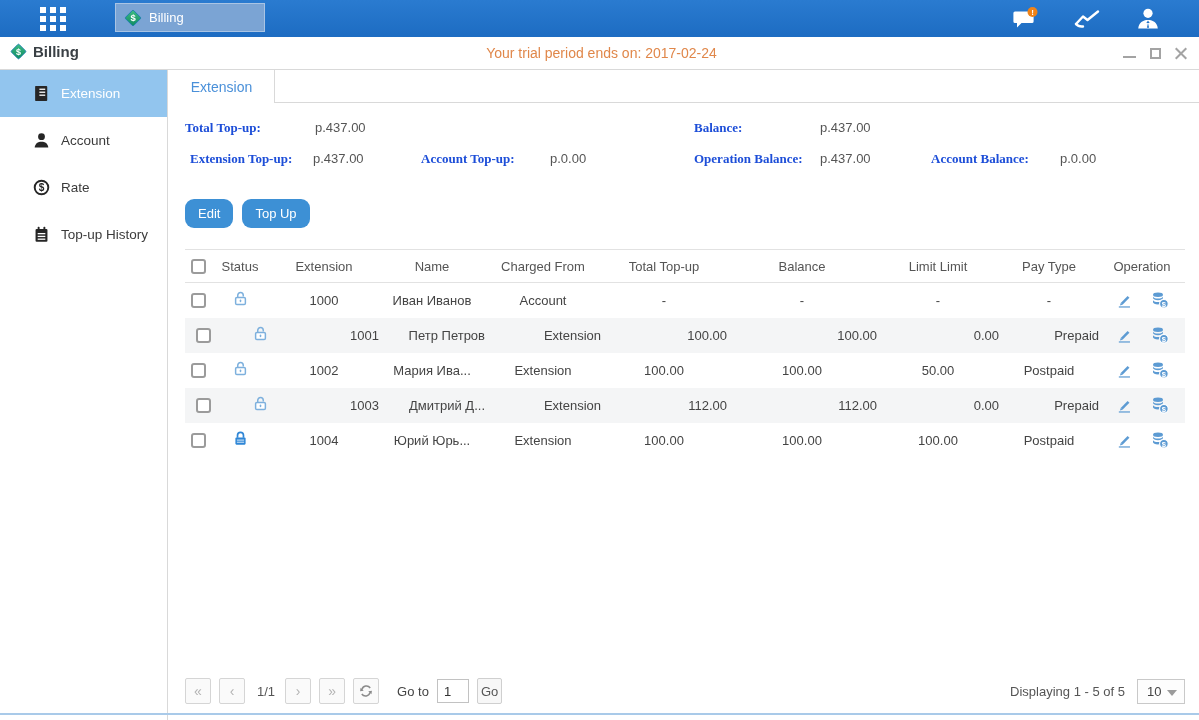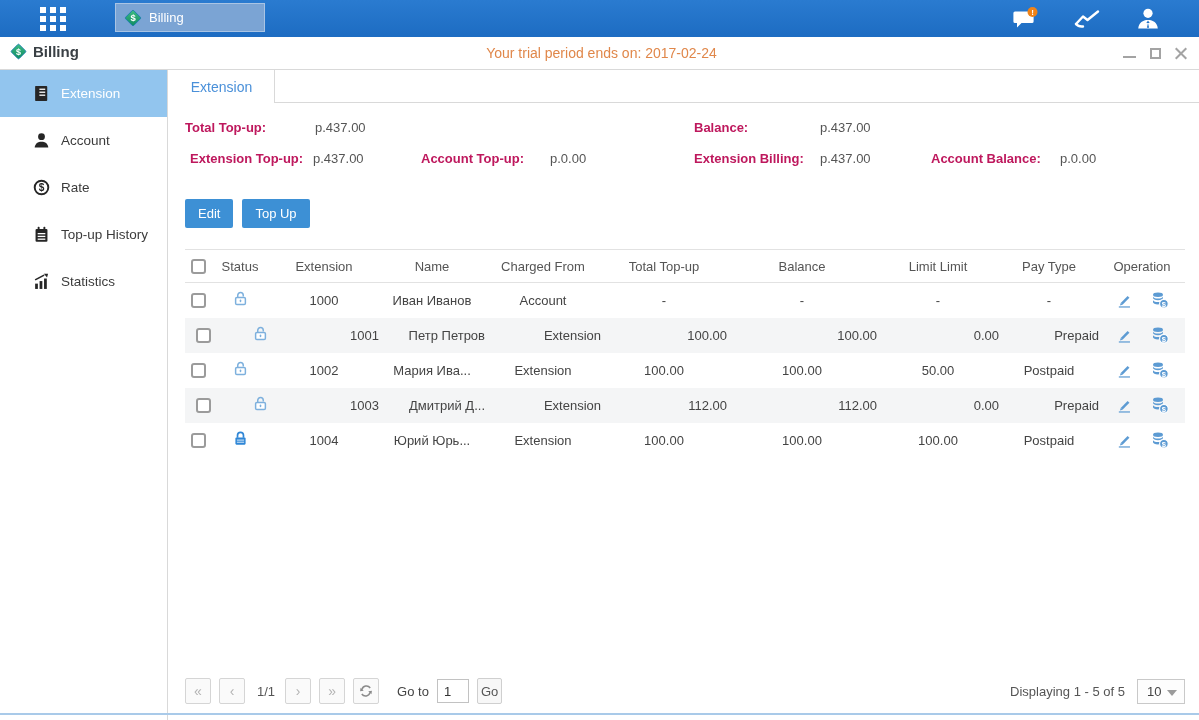--- a/index.html
+++ b/index.html
@@ -44,26 +44,26 @@
   
   .main { position:absolute; left:168px; top:70px; width:1031px; height:650px;
     display:flex; flex-direction:column; }
   .tabbar { position:relative; height:33px; flex:0 0 auto; }
   .tabbar::after { content:""; position:absolute; left:107px; right:0; bottom:0; height:1px; background:#d9d9d9; }
   .tab { position:absolute; left:1px; top:0; width:106px; height:33px; background:#fff;
     border-right:1px solid #d9d9d9; color:#4a90d9; font-size:14px;
     display:flex; align-items:center; justify-content:center; cursor:pointer; }
 
   .summary { position:relative; height:62px; margin-top:14px; font-size:13px; color:#555; flex:0 0 auto; }
-  .summary b { color:#be185d; }
+  .summary b { color:#1d4ed8;font-family:Liberation Serif, serif; }
   .summary span { position:absolute; white-space:nowrap; }
 
   .btnrow { margin:20px 0 0 17px; display:flex; gap:9px; flex:0 0 auto; }
   .btn { background:#3d90d5; color:#fff; border:none; font-size:13px; height:29px;
-    padding:0 13px; border-radius:2px; cursor:pointer; font-family:inherit; }
+    padding:0 13px; border-radius:9px; cursor:pointer; font-family:inherit; }
 
   table.grid { margin:21px 0 0 17px; width:1000px; border-collapse:collapse; table-layout:fixed;
     font-size:13px; flex:0 0 auto; }
   table.grid th { height:33px; font-weight:normal; color:#555;
     border-top:1px solid #e2e2e2; border-bottom:1px solid #e2e2e2; }
   table.grid td { height:35px; text-align:center; color:#444; }
   table.grid tr.alt td { background:#f4f5f6;text-align:right; }
   .cb { display:inline-block; width:15px; height:15px; border:2px solid #9b9b9b; border-radius:3px;
     background:#fff; vertical-align:middle; cursor:pointer; }
   .lock { display:inline-block; cursor:pointer; line-height:0; }
@@ -208,50 +208,38 @@
           <rect x="2.4" y="2.8" width="11.2" height="12" rx="1"></rect>
           <rect x="4.4" y="0.8" width="1.8" height="3.4" rx="0.7"></rect>
           <rect x="9.8" y="0.8" width="1.8" height="3.4" rx="0.7"></rect>
           <rect x="4.4" y="6.6" width="7.2" height="1.2" fill="#fff"></rect>
           <rect x="4.4" y="9.2" width="7.2" height="1.2" fill="#fff"></rect>
           <rect x="4.4" y="11.8" width="7.2" height="1.2" fill="#fff"></rect>
         </svg>
       </span>
       <span>Top-up History</span>
     </div>
-    <div class="side-item">
-      <span style="line-height:0">
-        <svg width="17" height="17" viewBox="0 0 16 16" fill="#262626">
-          <rect x="2" y="10" width="2.6" height="5"></rect>
-          <rect x="6.2" y="7.6" width="2.6" height="7.4"></rect>
-          <rect x="10.4" y="5.2" width="2.6" height="9.8"></rect>
-          <path d="M2 6.5 L10.5 2" fill="none" stroke="#262626" stroke-width="1.5"></path>
-          <polygon points="14.2,0.8 10.2,0.8 13.2,4.2"></polygon>
-        </svg>
-      </span>
-      <span>Statistics</span>
-    </div>
   </div>
 
   <div class="main">
     <div class="tabbar">
       <div class="tab">Extension</div>
     </div>
 
     <div class="summary">
       <span style="left:17px;top:3px"><b>Total Top-up:</b></span>
       <span style="left:147px;top:3px">p.437.00</span>
       <span style="left:526px;top:3px"><b>Balance:</b></span>
       <span style="left:652px;top:3px">p.437.00</span>
 
       <span style="left:22px;top:34px"><b>Extension Top-up:</b></span>
       <span style="left:145px;top:34px">p.437.00</span>
       <span style="left:253px;top:34px"><b>Account Top-up:</b></span>
       <span style="left:382px;top:34px">p.0.00</span>
-      <span style="left:526px;top:34px"><b>Extension Billing:</b></span>
+      <span style="left:526px;top:34px"><b>Operation Balance:</b></span>
       <span style="left:652px;top:34px">p.437.00</span>
       <span style="left:763px;top:34px"><b>Account Balance:</b></span>
       <span style="left:892px;top:34px">p.0.00</span>
     </div>
 
     <div class="btnrow">
       <button class="btn">Edit</button>
       <button class="btn">Top Up</button>
     </div>
 

